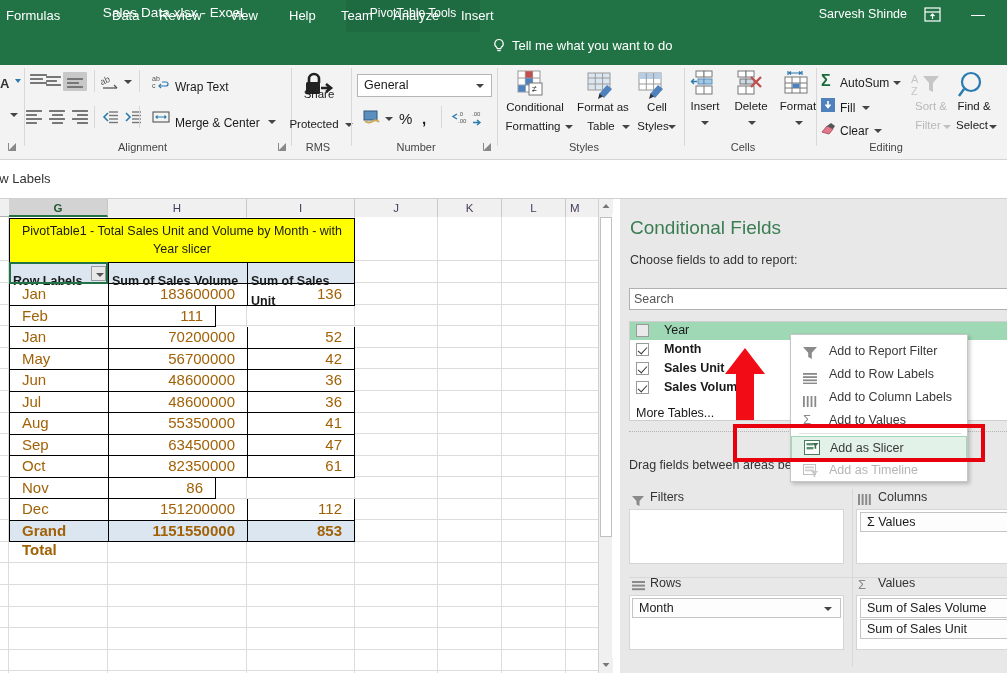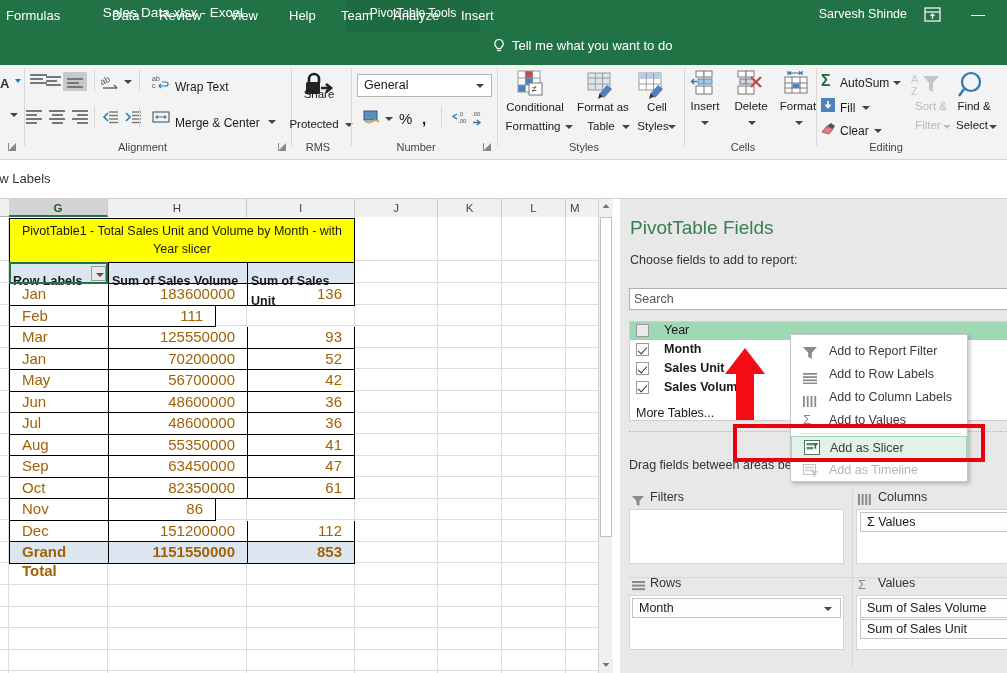--- a/index.html
+++ b/index.html
@@ -634,25 +634,20 @@
           <div class="pt-row">
             <div class="c-g">Jan</div>
             <div class="c-h num">183600000</div>
             <div class="c-i num">136</div>
           </div>
           <div class="pt-row">
             <div class="c-g">Feb</div>
             <div class="c-i num">111</div>
           </div>
           <div class="pt-row">
-            <div class="c-g">Mar</div>
-            <div class="c-h num">125550000</div>
-            <div class="c-i num">93</div>
-          </div>
-          <div class="pt-row">
             <div class="c-g">Jan</div>
             <div class="c-h num">70200000</div>
             <div class="c-i num">52</div>
           </div>
           <div class="pt-row">
             <div class="c-g">May</div>
             <div class="c-h num">56700000</div>
             <div class="c-i num">42</div>
           </div>
           <div class="pt-row">
@@ -707,21 +702,21 @@
   </div>
   <div class="vsb-thumb"></div>
   <div class="vsb-arrow" style="top:459px;">
     <svg width="14" height="15" viewBox="0 0 14 15">
           <path d="M3.5 5 L7 9 L10.5 5 Z" fill="#777"></path>
         </svg>
   </div>
 </div>
 
 <div class="panel">
-  <div class="panel-title">PivotTable Fields</div>
+  <div class="panel-title">Conditional Fields</div>
   <div class="panel-sub">Choose fields to add to report:</div>
 
   <div class="search-box">
     <span>Search</span>
   </div>
 
   <div class="fieldlist">
     <div class="field-row hl" style="top:0;">
       <span class="chk"></span>
       <span class="field-lbl">Year</span>

